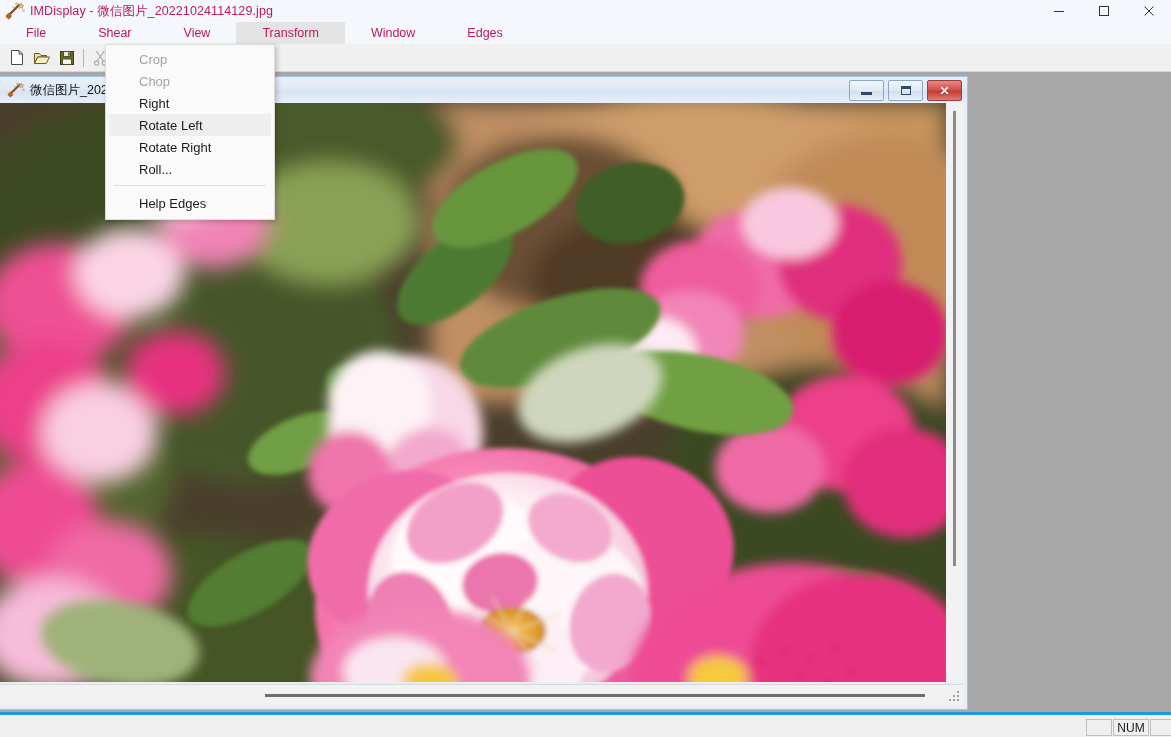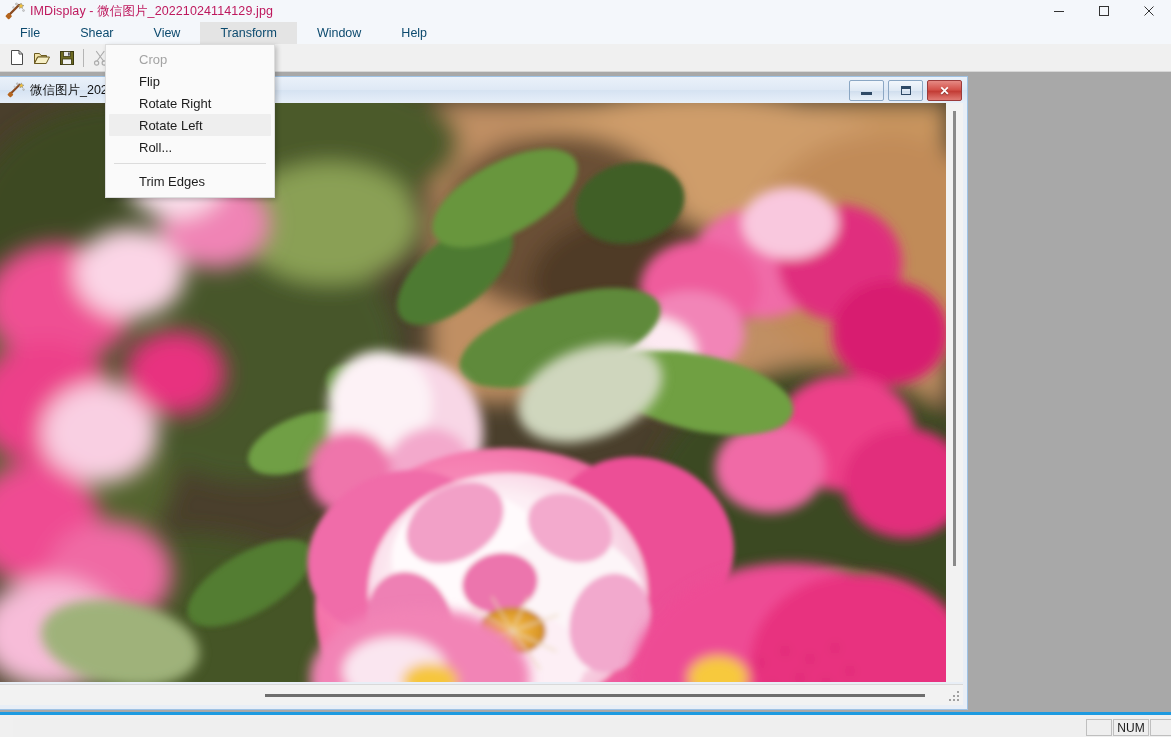--- a/index.html
+++ b/index.html
@@ -62,24 +62,24 @@
   .menubar {
     position: absolute;
     left: 0; top: 22px;
     width: 1171px; height: 22px;
     background: #f4f7fb;
     display: flex;
     align-items: stretch;
     font-size: 12.5px;
   }
   .menu-item {
-    padding: 0 20px;
-    display: flex;
-    align-items: center;
-    color: #0c4a6e;
+    padding: 0 26px;
+    display: flex;
+    align-items: center;
+    color: #be185d;
     white-space: nowrap;
   }
   .menu-item.active {
     background: #e4e4e4;
   }
 
   
   .toolbar {
     position: absolute;
     left: 0; top: 44px;
@@ -352,21 +352,21 @@
       </div>
     </div>
   </div>
 
   <div class="menubar">
     <div class="menu-item">File</div>
     <div class="menu-item">Shear</div>
     <div class="menu-item">View</div>
     <div class="menu-item active">Transform</div>
     <div class="menu-item">Window</div>
-    <div class="menu-item">Help</div>
+    <div class="menu-item">Edges</div>
   </div>
 
   <div class="toolbar">
     <div class="tb-btn">
       <svg width="16" height="17" viewBox="0 0 16 17">
         <path d="M2.5 1.5 H10 L13.5 5 V15.5 H2.5 Z" fill="#ffffff" stroke="#4a4a4a" stroke-width="1"></path>
         <path d="M10 1.5 V5 H13.5" fill="none" stroke="#4a4a4a" stroke-width="1"></path>
       </svg>
     </div>
     <div class="tb-btn">
@@ -604,21 +604,22 @@
   </div>
 
   <div class="statusbar">
     <div class="sb-pane small"></div>
     <div class="sb-pane num">NUM</div>
     <div class="sb-pane last"></div>
   </div>
 
   <div class="dropdown">
     <div class="dd-item disabled">Crop</div>
-    <div class="dd-item">Flip</div>
+    <div class="dd-item disabled">Chop</div>
+    <div class="dd-item">Right</div>
+    <div class="dd-item hover">Rotate Left</div>
     <div class="dd-item">Rotate Right</div>
-    <div class="dd-item hover">Rotate Left</div>
     <div class="dd-item">Roll...</div>
     <div class="dd-sep"></div>
-    <div class="dd-item">Trim Edges</div>
+    <div class="dd-item">Help Edges</div>
   </div>
 
 </div>
 
 </body></html>

